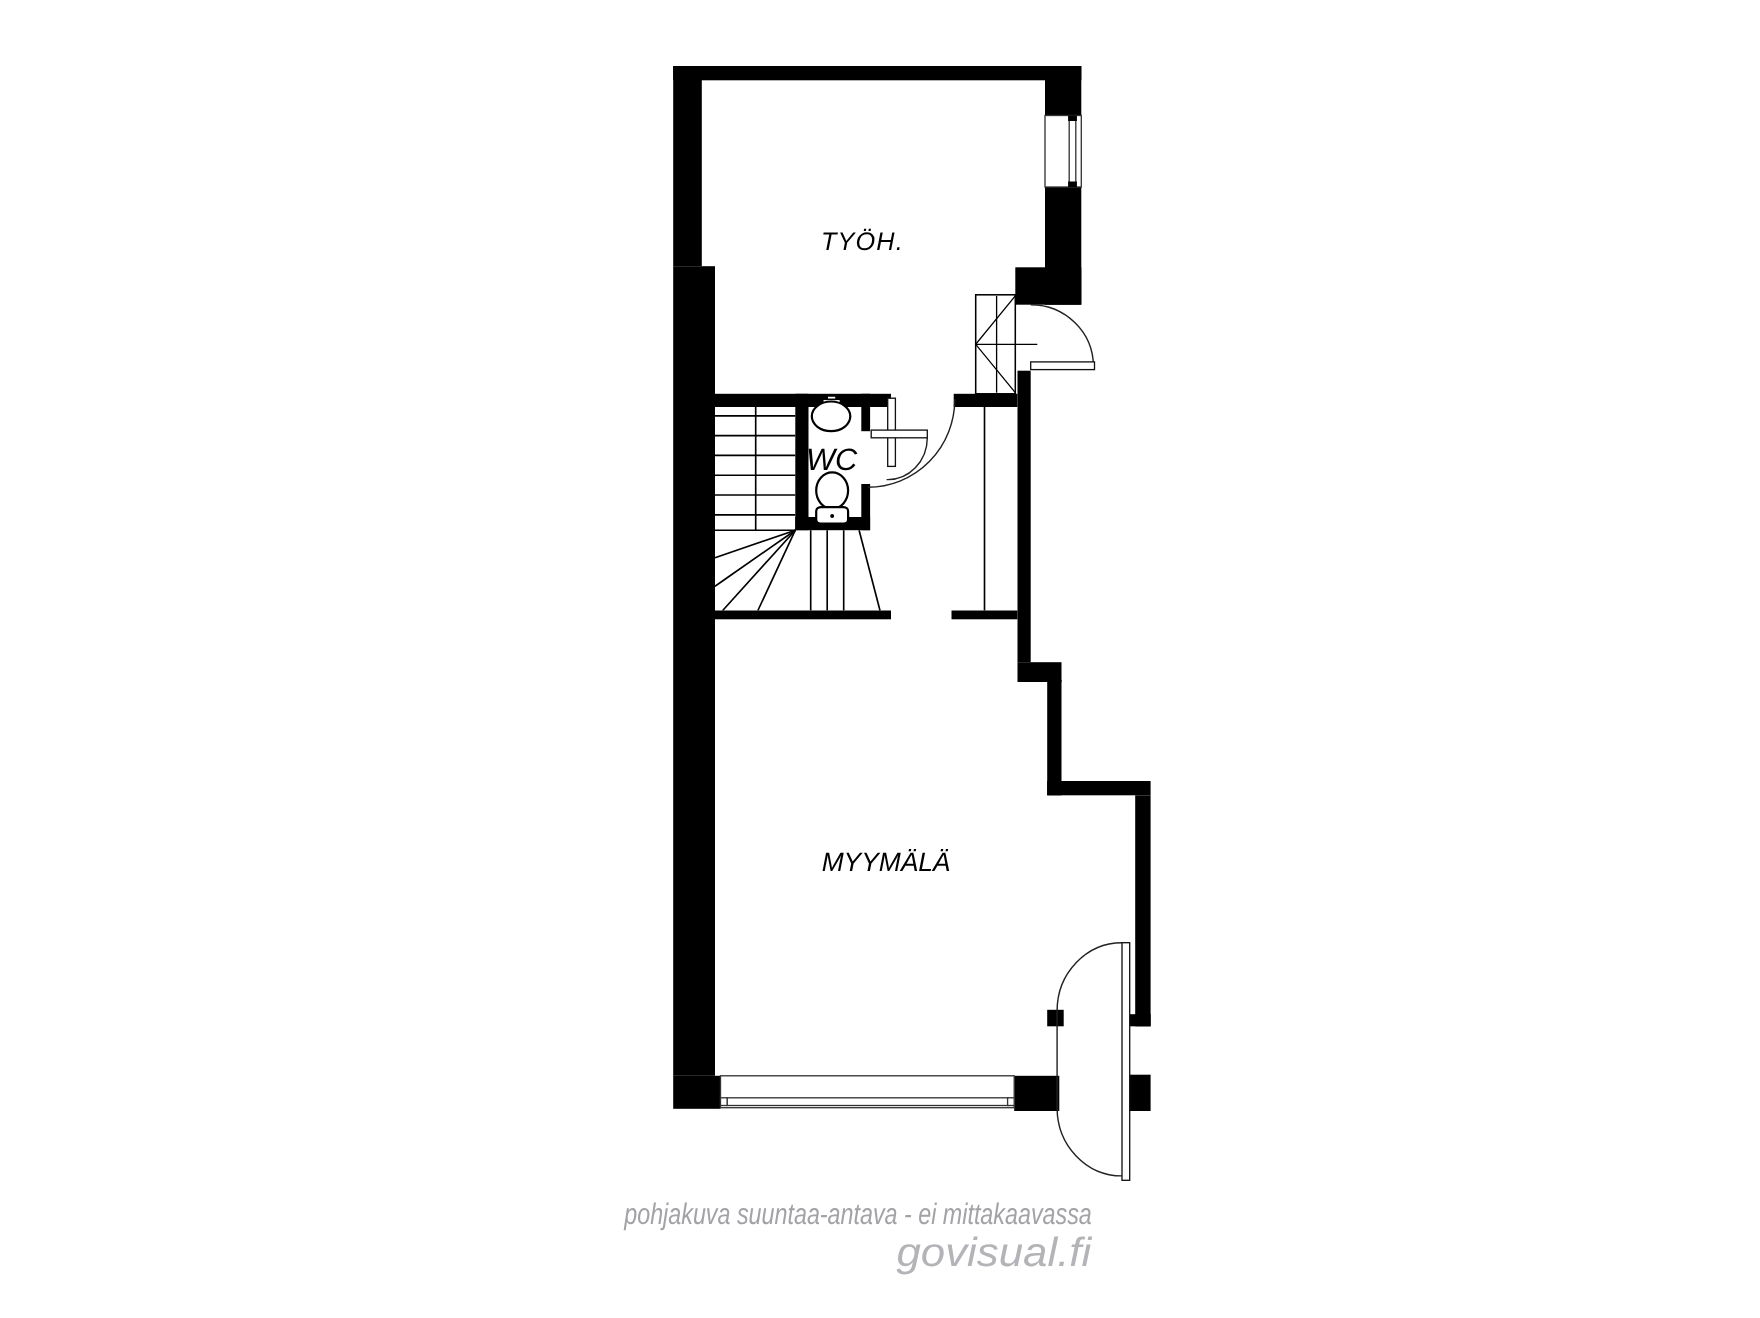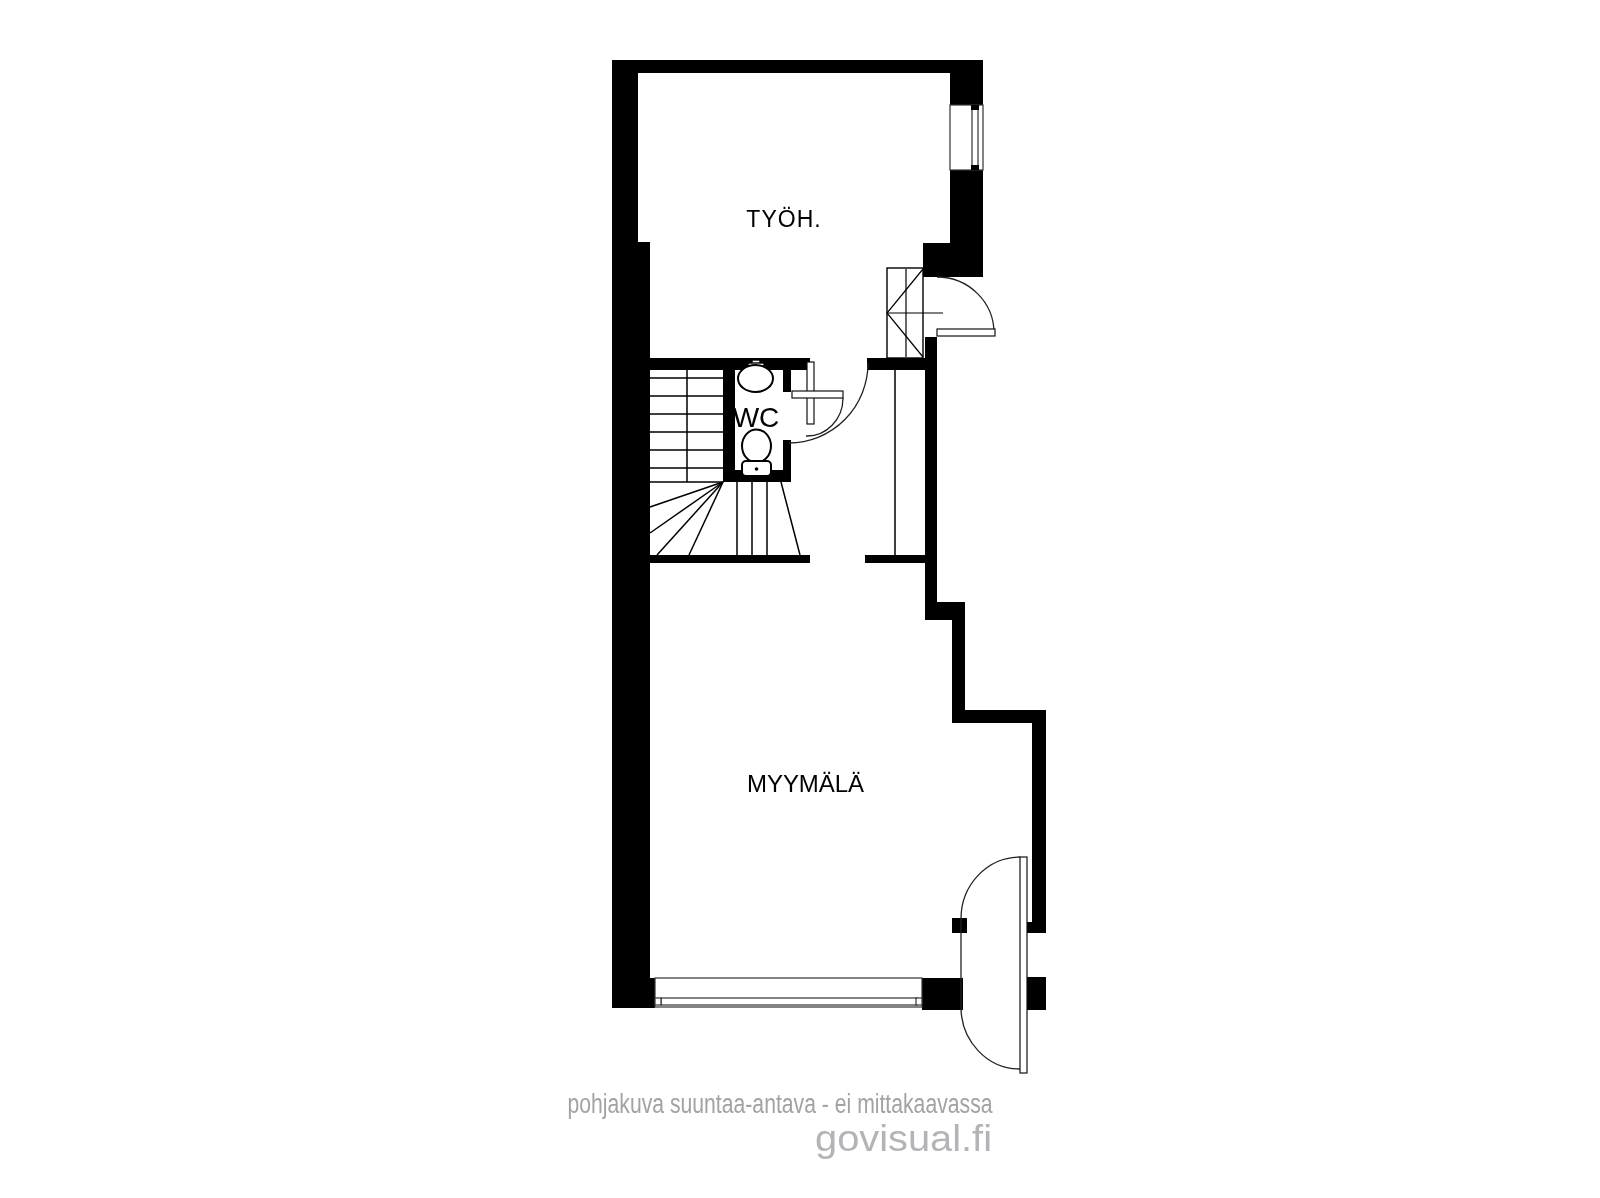--- a/index.html
+++ b/index.html
@@ -2,20 +2,21 @@
 <html style="--c-wall: #000000; --c-background: #ffffff; --c-label: #000000; --c-disclaimer: #a2a2a7; --c-watermark: #b4b4b8;"><head>
 <meta charset="utf-8">
 <style>
   html,body{margin:0;padding:0;background:#fff;}
   .canvas{
     position:relative;
     width:1600px;height:1198px;
     background:var(--c-background,#fff);
     overflow:hidden;
     font-family:"Liberation Sans",sans-serif;
+    font-style:italic;
   }
   svg{position:absolute;left:0;top:0;}
   .wall{fill:var(--c-wall,#000);stroke:none;}
   .thin{stroke:var(--c-wall,#000);stroke-width:1.5;fill:none;}
   .hair{stroke:var(--c-wall,#000);stroke-width:1.2;fill:none;}
   .arc{stroke:#222;stroke-width:1.3;fill:none;}
   .leaf{fill:var(--c-background,#fff);stroke:#111;stroke-width:1.2;}
   .winbox{fill:var(--c-background,#fff);stroke:#333;stroke-width:1.2;}
   .fixture{fill:var(--c-background,#fff);stroke:#000;stroke-width:2;}
   .fixthin{fill:var(--c-background,#fff);stroke:#000;stroke-width:1.4;}

